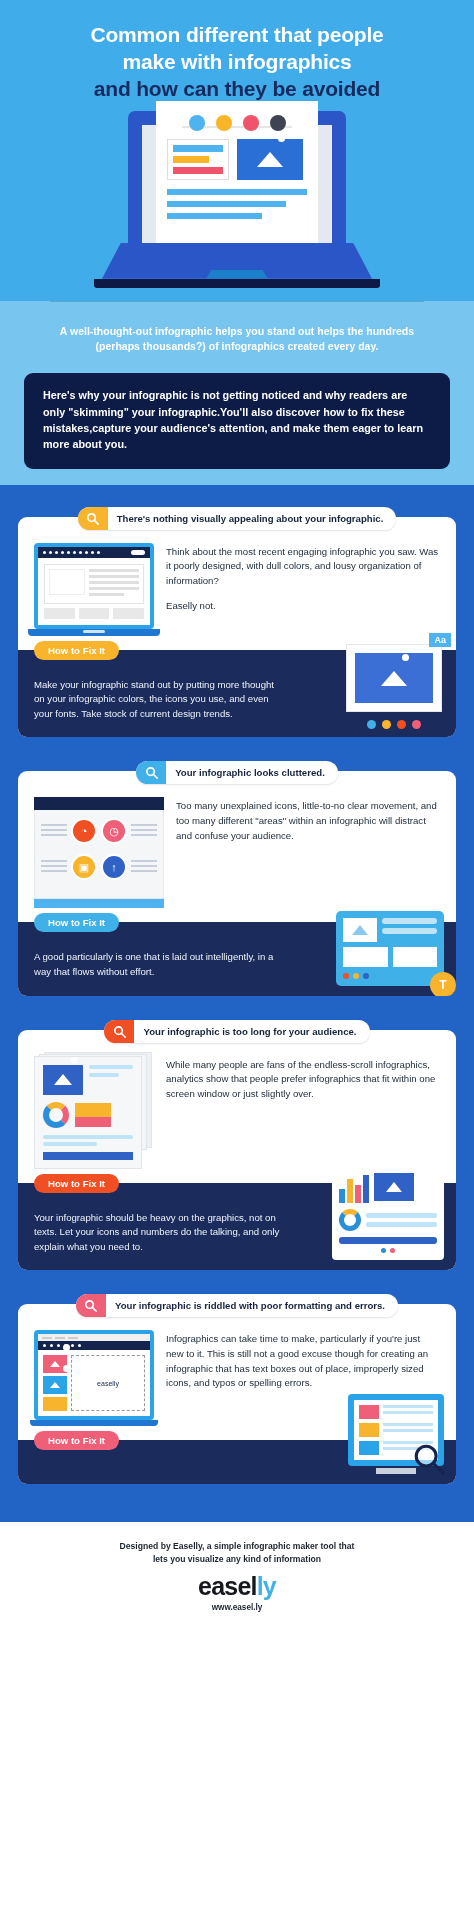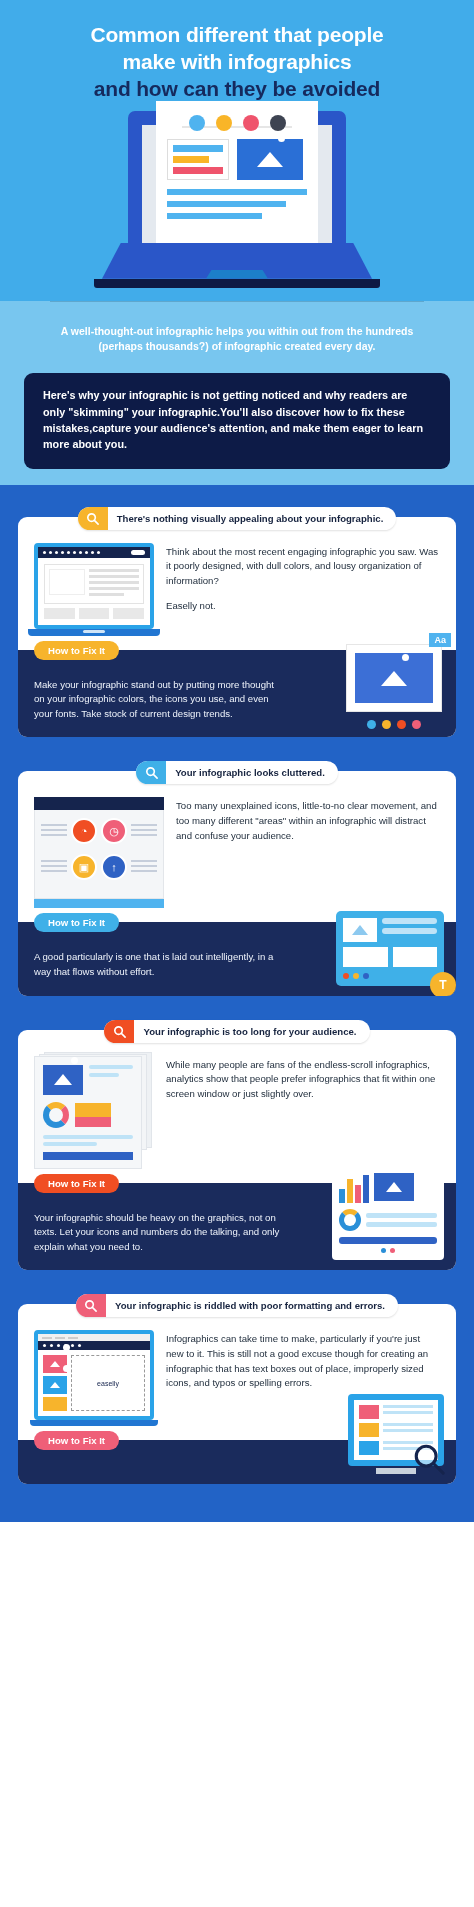--- a/index.html
+++ b/index.html
@@ -151,22 +151,22 @@
       <div class="base">
           <div class="base-inner"></div>
         </div>
       <div class="base-foot"></div>
     </div>
   </div>
 
   <div class="hero-bot">
     <div class="rule"></div>
     <div class="intro">
-      <div>A well-thought-out infographic helps you within out from the hundreds</div>
-      <div>(perhaps thousands?) of infographic created every day.</div>
+      <div>A well-thought-out infographic helps you stand out helps the hundreds</div>
+      <div>(perhaps thousands?) of infographics created every day.</div>
     </div>
     <div class="navybox">Here's why your infographic is not getting noticed and why readers are only "skimming" your infographic.You'll also discover how to fix these mistakes,capture your audience's attention, and make them eager to learn more about you.</div>
   </div>
 
   <div class="body">
 
     <div class="card">
       <div class="pill-row">
         <div class="pill">
           <span class="pill-icon" style="background:#f7b42c">
@@ -492,14 +492,20 @@
               </svg>
             </div>
             <div style="height:6px;background:#c9d2dc;width:40px;margin:2px auto 0"></div>
           </div>
         </div>
       </div>
     </div>
 
   </div>
 
+  <div class="footer">
+    <div class="f-txt">Designed by Easelly, a simple infographic maker tool that</div>
+    <div class="f-txt">lets you visualize any kind of information</div>
+    <div class="brand"><span>easel</span><b>ly</b></div>
+    <div class="f-url">www.easel.ly</div>
+  </div>
 
 </div>
 
 </body></html>

